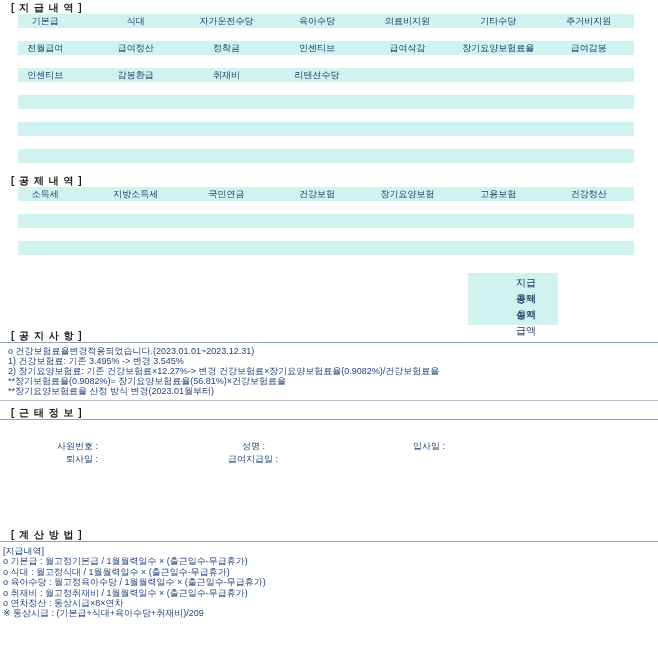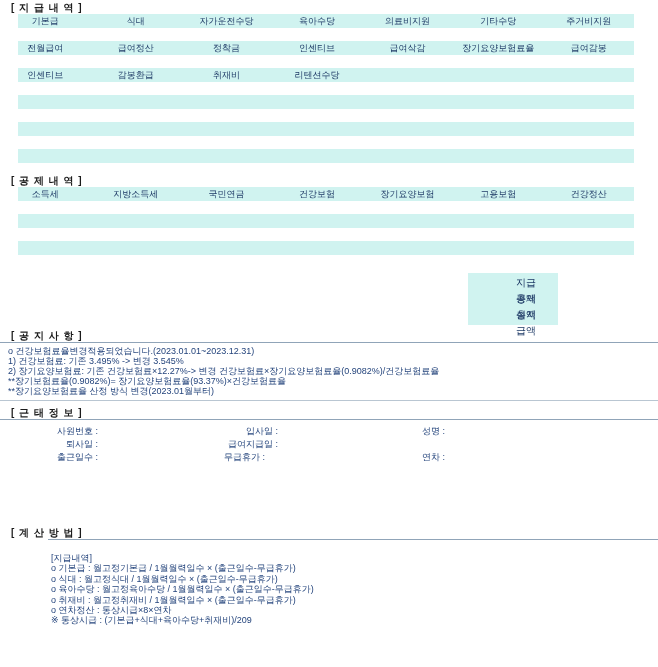--- a/index.html
+++ b/index.html
@@ -36,27 +36,27 @@
   .title-notice{margin-top:6px;}
   .notice-box{
     border-top:1px solid var(--rule);border-bottom:1px solid #b9c6d2;
     padding:3px 0 4px 8px;
   }
   .text-line{
     font-size:9px;line-height:10px;color:var(--body-text);white-space:nowrap;
   }
   
   .title-att{margin-top:7px;}
-  .att-box{border-top:1px solid var(--rule);padding-top:5px;}
+  .att-box{border-top:1px solid var(--rule);padding-top:20px;}
   .att-row{display:flex;font-size:9px;line-height:13px;color:var(--body-text);}
   .att-cell{text-align:right;white-space:nowrap;}
   .att-c0{width:98px;} .att-c1{width:167px;} .att-c2{width:180px;}
   
   .title-calc{margin-top:64px;}
-  .calc-box{border-top:1px solid var(--rule);padding:13px 0 0 3px;margin-left:48px;}
+  .calc-box{border-top:1px solid var(--rule);padding:4px 0 0 3px;}
   .calc-box .text-line{line-height:10.4px;}
 </style>
 </head>
 <body style="--row-bg: #d0f3f0; --label-text: #1e3a66; --body-text: #24447c; --rule: #90a4b8;">
 
 <div class="section-title">[ 지 급 내 역 ]</div>
 <div class="bar-table">
     <div class="bar-row">
       <span class="bar-cell">기본급</span>
       <span class="bar-cell">식대</span>
@@ -148,39 +148,34 @@
   <div class="summary-row">지급총액</div>
   <div class="summary-row">공제총액</div>
   <div class="summary-row">실지급액</div>
 </div>
 
 <div class="section-title title-notice">[ 공 지 사 항 ]</div>
 <div class="notice-box">
   <div class="text-line">o 건강보험료율변경적용되었습니다.(2023.01.01~2023.12.31)</div>
   <div class="text-line">1) 건강보험료: 기존 3.495% -&gt; 변경 3.545%</div>
   <div class="text-line">2) 장기요양보험료: 기존 건강보험료×12.27%-&gt; 변경 건강보험료×장기요양보험료율(0.9082%)/건강보험료율</div>
-  <div class="text-line">**장기보험료율(0.9082%)= 장기요양보험료율(93.37%)×건강보험료율</div>
+  <div class="text-line">**장기보험료율(0.9082%)= 장기요양보험료율(56.81%)×건강보험료율</div>
   <div class="text-line">**장기요양보험료율 산정 방식 변경(2023.01월부터)</div>
 </div>
 
 <div class="section-title title-att">[ 근 태 정 보 ]</div>
 <div class="att-box">
   <div class="att-row">
     <span class="att-cell att-c0">사원번호 :</span>
+    <span class="att-cell att-c1">성명 :</span>
     <span class="att-cell att-c2">입사일 :</span>
-    <span class="att-cell att-c1">성명 :</span>
   </div>
   <div class="att-row">
     <span class="att-cell att-c0">퇴사일 :</span>
     <span class="att-cell att-c2">급여지급일 :</span>
-  </div>
-  <div class="att-row">
-    <span class="att-cell att-c0">출근일수 :</span>
-    <span class="att-cell att-c1">무급휴가 :</span>
-    <span class="att-cell att-c2">연차 :</span>
   </div>
 </div>
 
 <div class="section-title title-calc">[ 계 산 방 법 ]</div>
 <div class="calc-box">
   <div class="text-line">[지급내역]</div>
   <div class="text-line">o 기본급 : 월고정기본급 / 1월월력일수 × (출근일수-무급휴가)</div>
   <div class="text-line">o 식대 : 월고정식대 / 1월월력일수 × (출근일수-무급휴가)</div>
   <div class="text-line">o 육아수당 : 월고정육아수당 / 1월월력일수 × (출근일수-무급휴가)</div>
   <div class="text-line">o 취재비 : 월고정취재비 / 1월월력일수 × (출근일수-무급휴가)</div>

